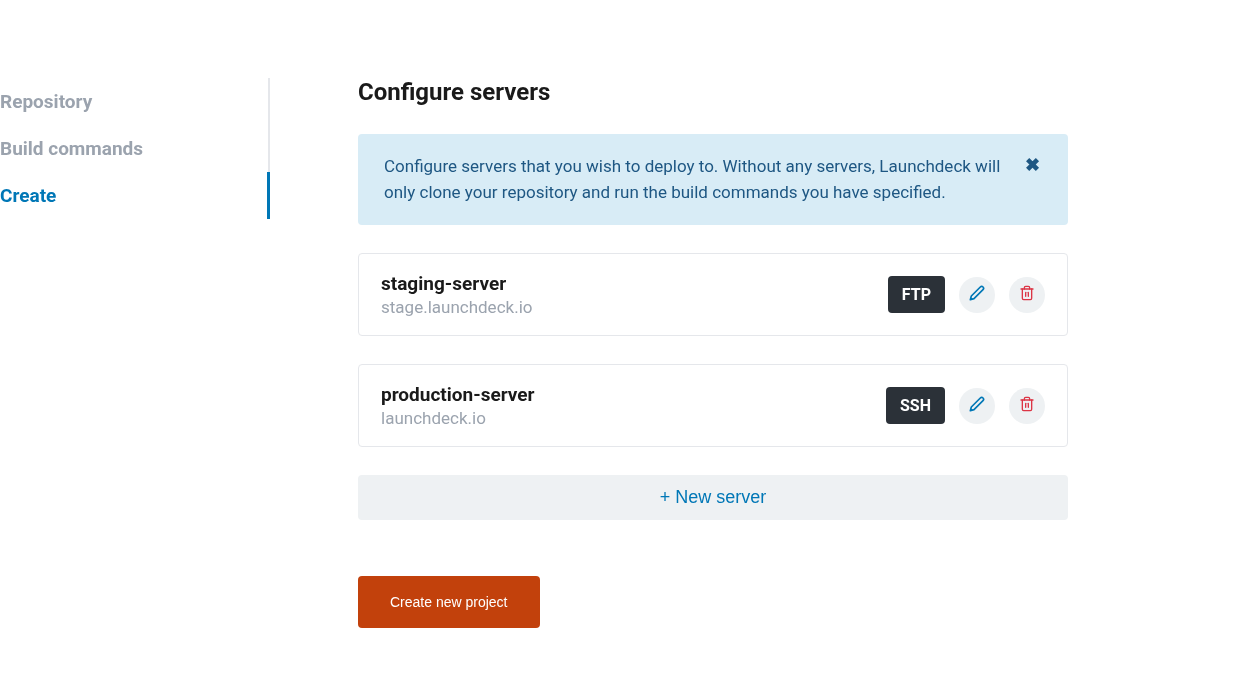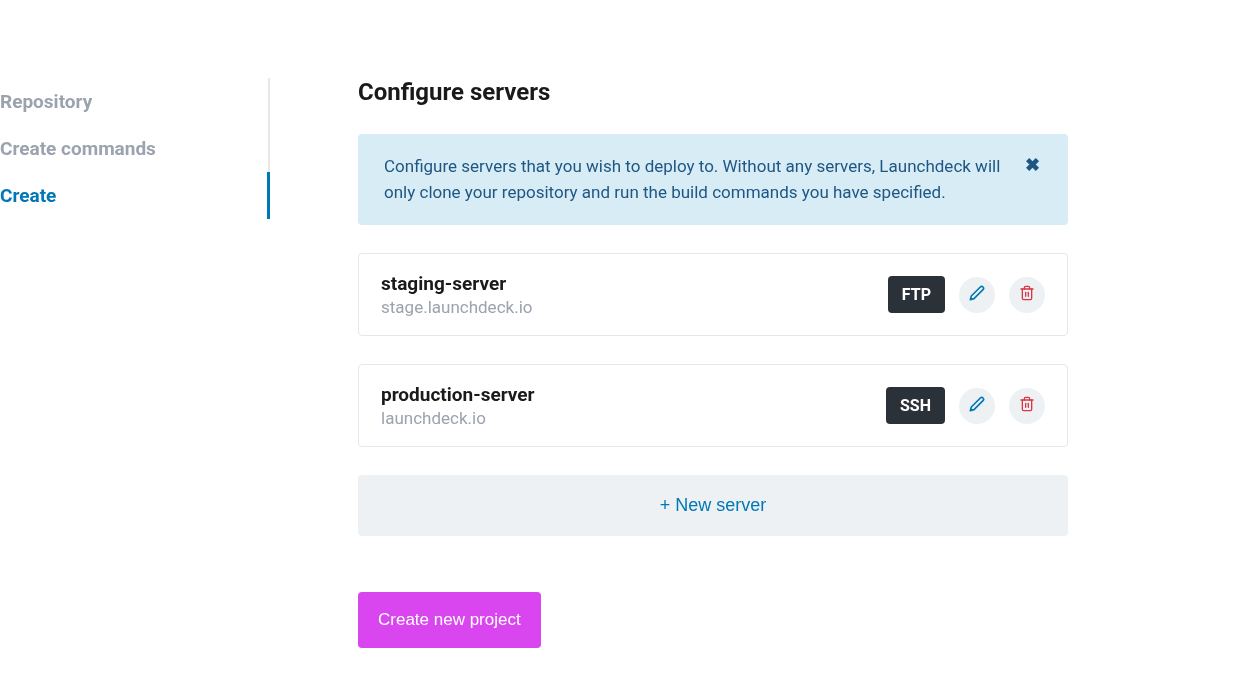--- a/index.html
+++ b/index.html
@@ -124,46 +124,46 @@
     }
     .icon-button svg {
       width: 16px;
       height: 16px;
     }
     .new-server-button {
       background: #eef1f3;
       border: none;
       border-radius: 4px;
       width: 100%;
-      padding: 20px;
+      padding: 12px;
       text-align: center;
       color: #0077b6;
       font-size: 18px;
       font-weight: 500;
       cursor: pointer;
       margin-bottom: 56px;
     }
     .create-project-button {
-      background: #d946ef;
+      background: #c2410c;
       color: #ffffff;
       border: none;
       border-radius: 4px;
-      padding: 18px 20px;
-      font-size: 17px;
+      padding: 18px 32px;
+      font-size: 14px;
       font-weight: 500;
       cursor: pointer;
     }
   </style>
 </head>
 <body>
 
 <div class="container">
   <nav class="sidebar">
     <div class="sidebar-item">Repository</div>
-    <div class="sidebar-item">Create commands</div>
+    <div class="sidebar-item">Build commands</div>
     <div class="sidebar-item active">Create</div>
   </nav>
 
   <main class="main">
     <h1 class="page-title">Configure servers</h1>
 
     <div class="info-banner">
       <div class="info-banner-text">Configure servers that you wish to deploy to. Without any servers, Launchdeck will only clone your repository and run the build commands you have specified.</div>
       <div class="close-icon">✖</div>
     </div>

